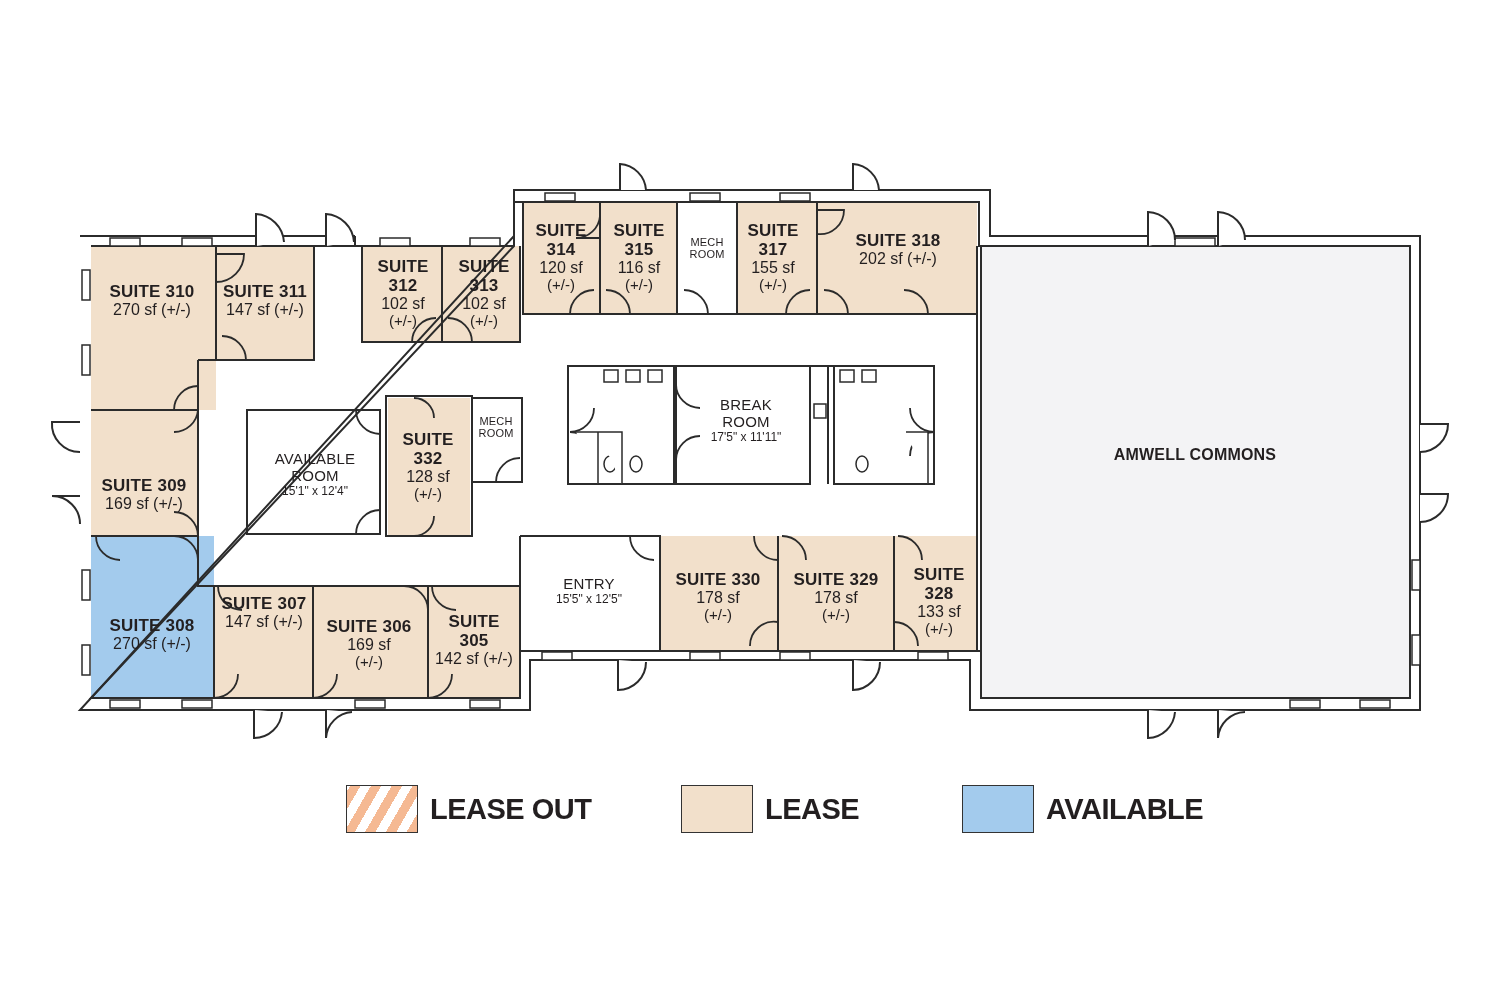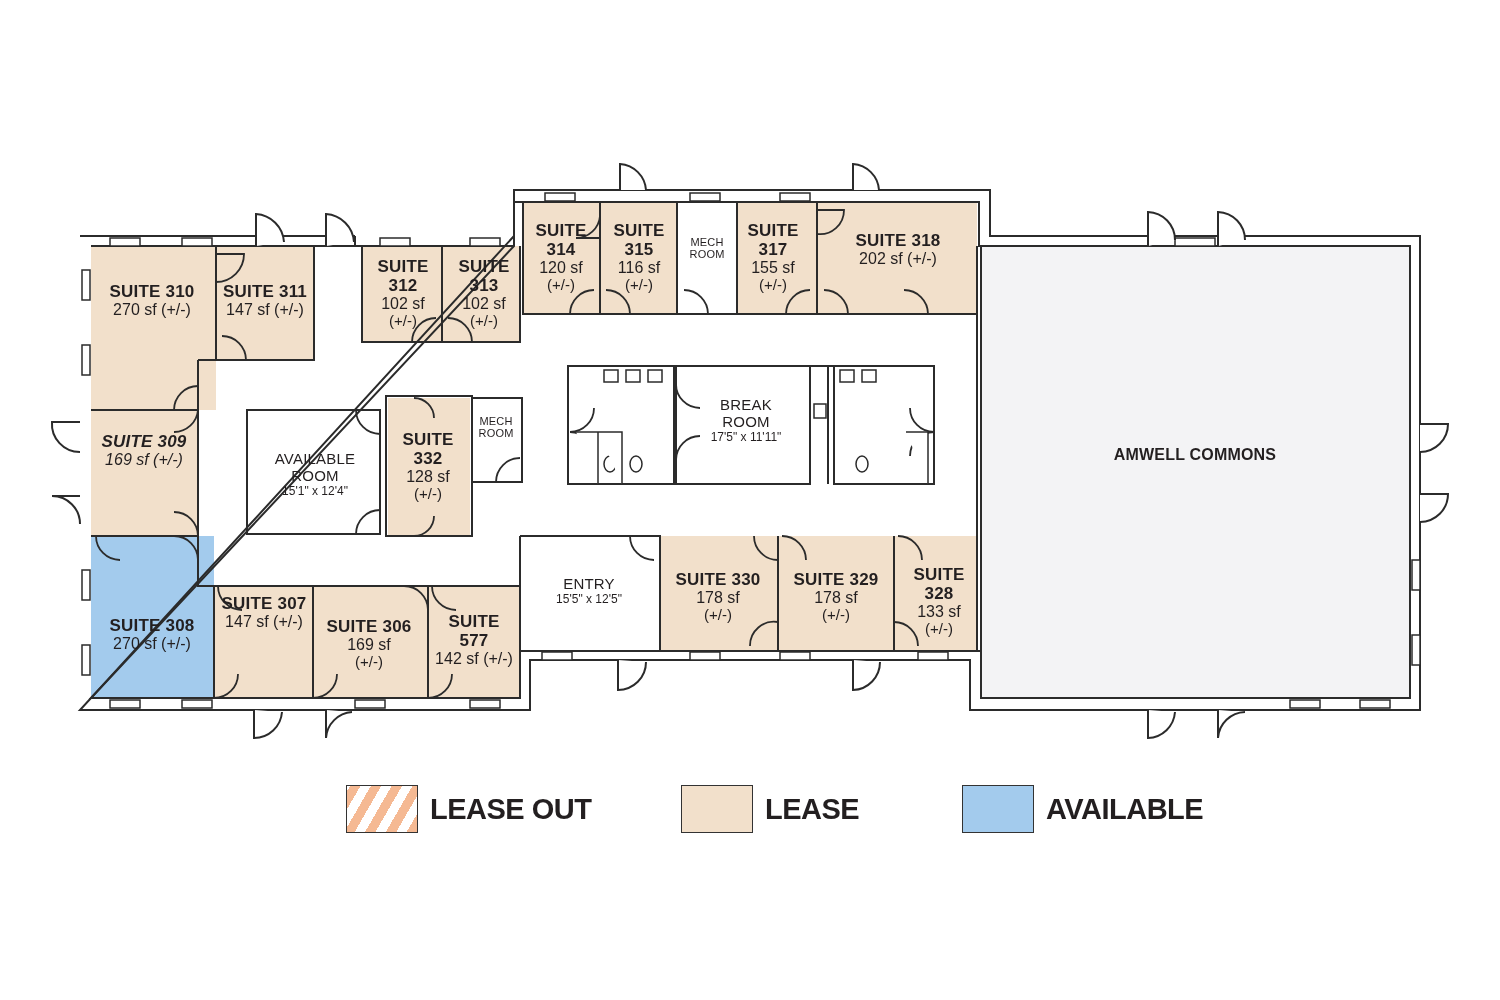--- a/index.html
+++ b/index.html
@@ -212,21 +212,21 @@
 <div class="lbl" style="left:773px;top:257px;">
     <span class="t">SUITE</span>
     <span class="t">317</span>
     <span class="a">155 sf</span>
     <span class="u">(+/-)</span>
   </div>
 <div class="lbl" style="left:898px;top:249px;">
     <span class="t">SUITE 318</span>
     <span class="a">202 sf (+/-)</span>
   </div>
-<div class="lbl" style="left:144px;top:450px;font-style:italic;">
+<div class="lbl" style="left:144px;top:494px;">
     <span class="t">SUITE 309</span>
     <span class="a">169 sf (+/-)</span>
   </div>
 <div class="lbl room" style="left:315px;top:475px;">
     <span class="t">AVAILABLE</span>
     <span class="t">ROOM</span>
     <span class="d">15'1" x 12'4"</span>
   </div>
 <div class="lbl" style="left:428px;top:466px;">
     <span class="t">SUITE</span>
@@ -254,21 +254,21 @@
     <span class="t">SUITE 307</span>
     <span class="a">147 sf (+/-)</span>
   </div>
 <div class="lbl" style="left:369px;top:644px;">
     <span class="t">SUITE 306</span>
     <span class="a">169 sf</span>
     <span class="u">(+/-)</span>
   </div>
 <div class="lbl" style="left:474px;top:640px;">
     <span class="t">SUITE</span>
-    <span class="t">577</span>
+    <span class="t">305</span>
     <span class="a">142 sf (+/-)</span>
   </div>
 <div class="lbl room" style="left:589px;top:591px;">
     <span class="t">ENTRY</span>
     <span class="d">15'5" x 12'5"</span>
   </div>
 <div class="lbl" style="left:718px;top:597px;">
     <span class="t">SUITE 330</span>
     <span class="a">178 sf</span>
     <span class="u">(+/-)</span>

